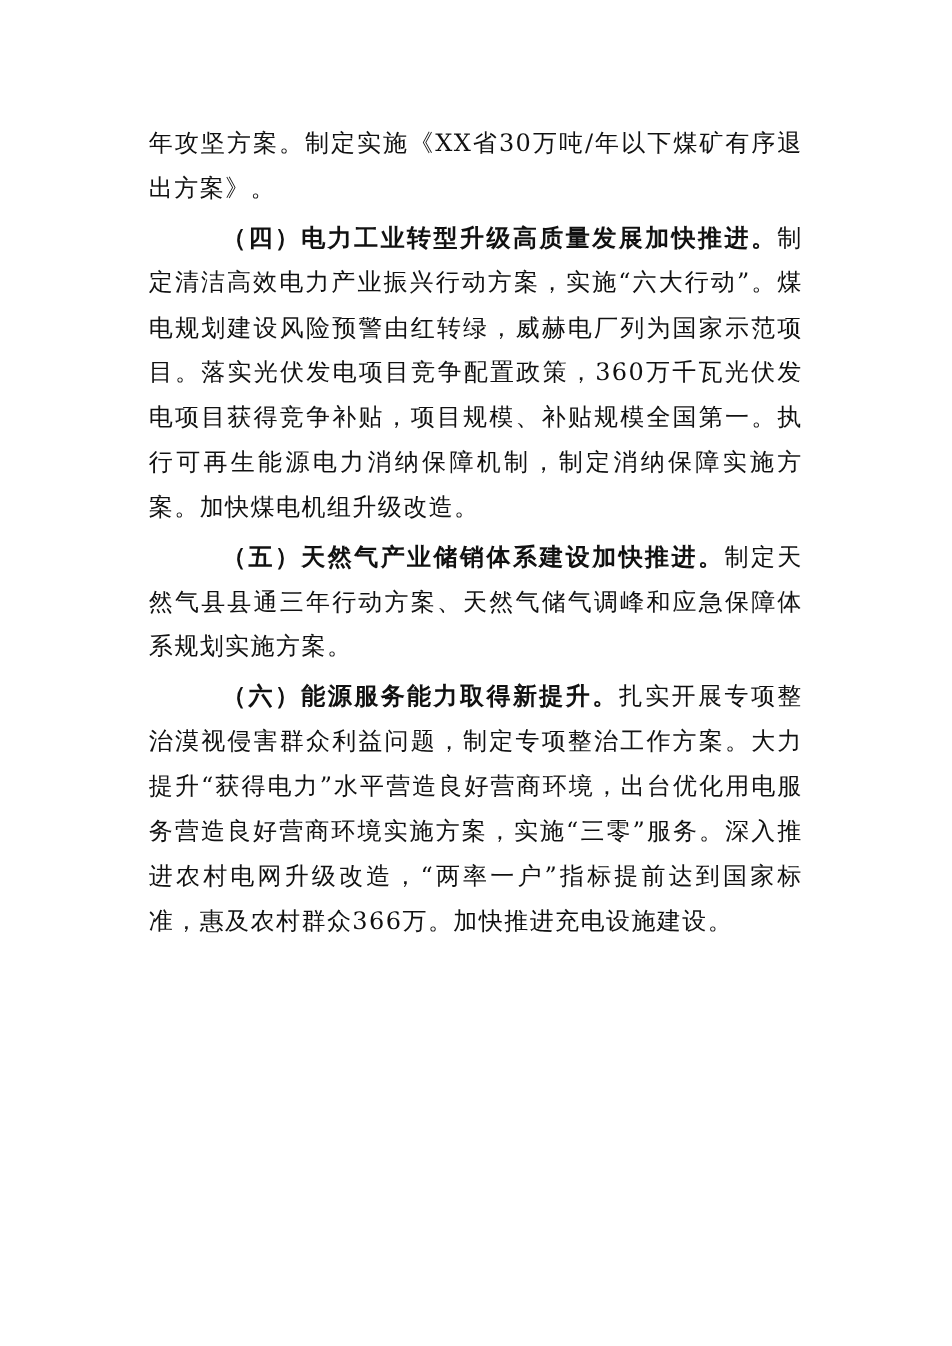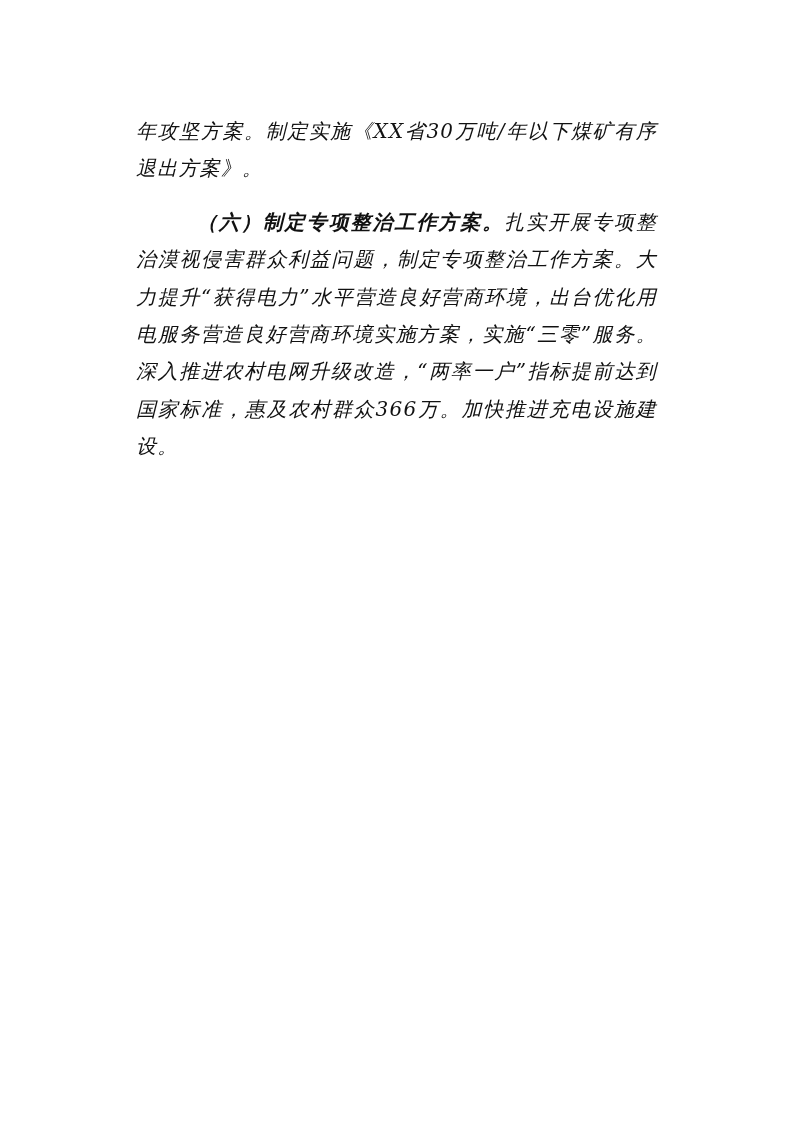--- a/index.html
+++ b/index.html
@@ -15,40 +15,45 @@
       font-family: "DejaVu Serif", "Liberation Serif", serif;
       color: #111111;
     }
     .page {
       position: absolute;
       left: 120px;
       top: 97px;
       width: 553px;
     }
     .para {
-      margin: 16px;
+      margin: 4px;
       font-size: 20px;
       line-height: 37.4px;
       text-align: justify;
       text-justify: inter-character;
       letter-spacing: 1.2px;
       word-break: break-all;
-      font-style: italic;
     }
     .para.indent {
       text-indent: 61px;
     }
     .heading {
       font-weight: bold;
       letter-spacing: 1.2px;
     }
   </style>
 </head>
 <body>
 
 <div class="page">
   <p class="para">
     <span class="heading"></span><span>年攻坚方案。制定实施《XX省30万吨/年以下煤矿有序退出方案》。</span>
   </p>
   <p class="para indent">
-    <span class="heading">（六）制定专项整治工作方案。</span><span>扎实开展专项整治漠视侵害群众利益问题，制定专项整治工作方案。大力提升“获得电力”水平营造良好营商环境，出台优化用电服务营造良好营商环境实施方案，实施“三零”服务。深入推进农村电网升级改造，“两率一户”指标提前达到国家标准，惠及农村群众366万。加快推进充电设施建设。</span>
+    <span class="heading">（四）电力工业转型升级高质量发展加快推进。</span><span>制定清洁高效电力产业振兴行动方案，实施“六大行动”。煤电规划建设风险预警由红转绿，威赫电厂列为国家示范项目。落实光伏发电项目竞争配置政策，360万千瓦光伏发电项目获得竞争补贴，项目规模、补贴规模全国第一。执行可再生能源电力消纳保障机制，制定消纳保障实施方案。加快煤电机组升级改造。</span>
+  </p>
+  <p class="para indent">
+    <span class="heading">（五）天然气产业储销体系建设加快推进。</span><span>制定天然气县县通三年行动方案、天然气储气调峰和应急保障体系规划实施方案。</span>
+  </p>
+  <p class="para indent">
+    <span class="heading">（六）能源服务能力取得新提升。</span><span>扎实开展专项整治漠视侵害群众利益问题，制定专项整治工作方案。大力提升“获得电力”水平营造良好营商环境，出台优化用电服务营造良好营商环境实施方案，实施“三零”服务。深入推进农村电网升级改造，“两率一户”指标提前达到国家标准，惠及农村群众366万。加快推进充电设施建设。</span>
   </p>
 </div>
 
 </body></html>

